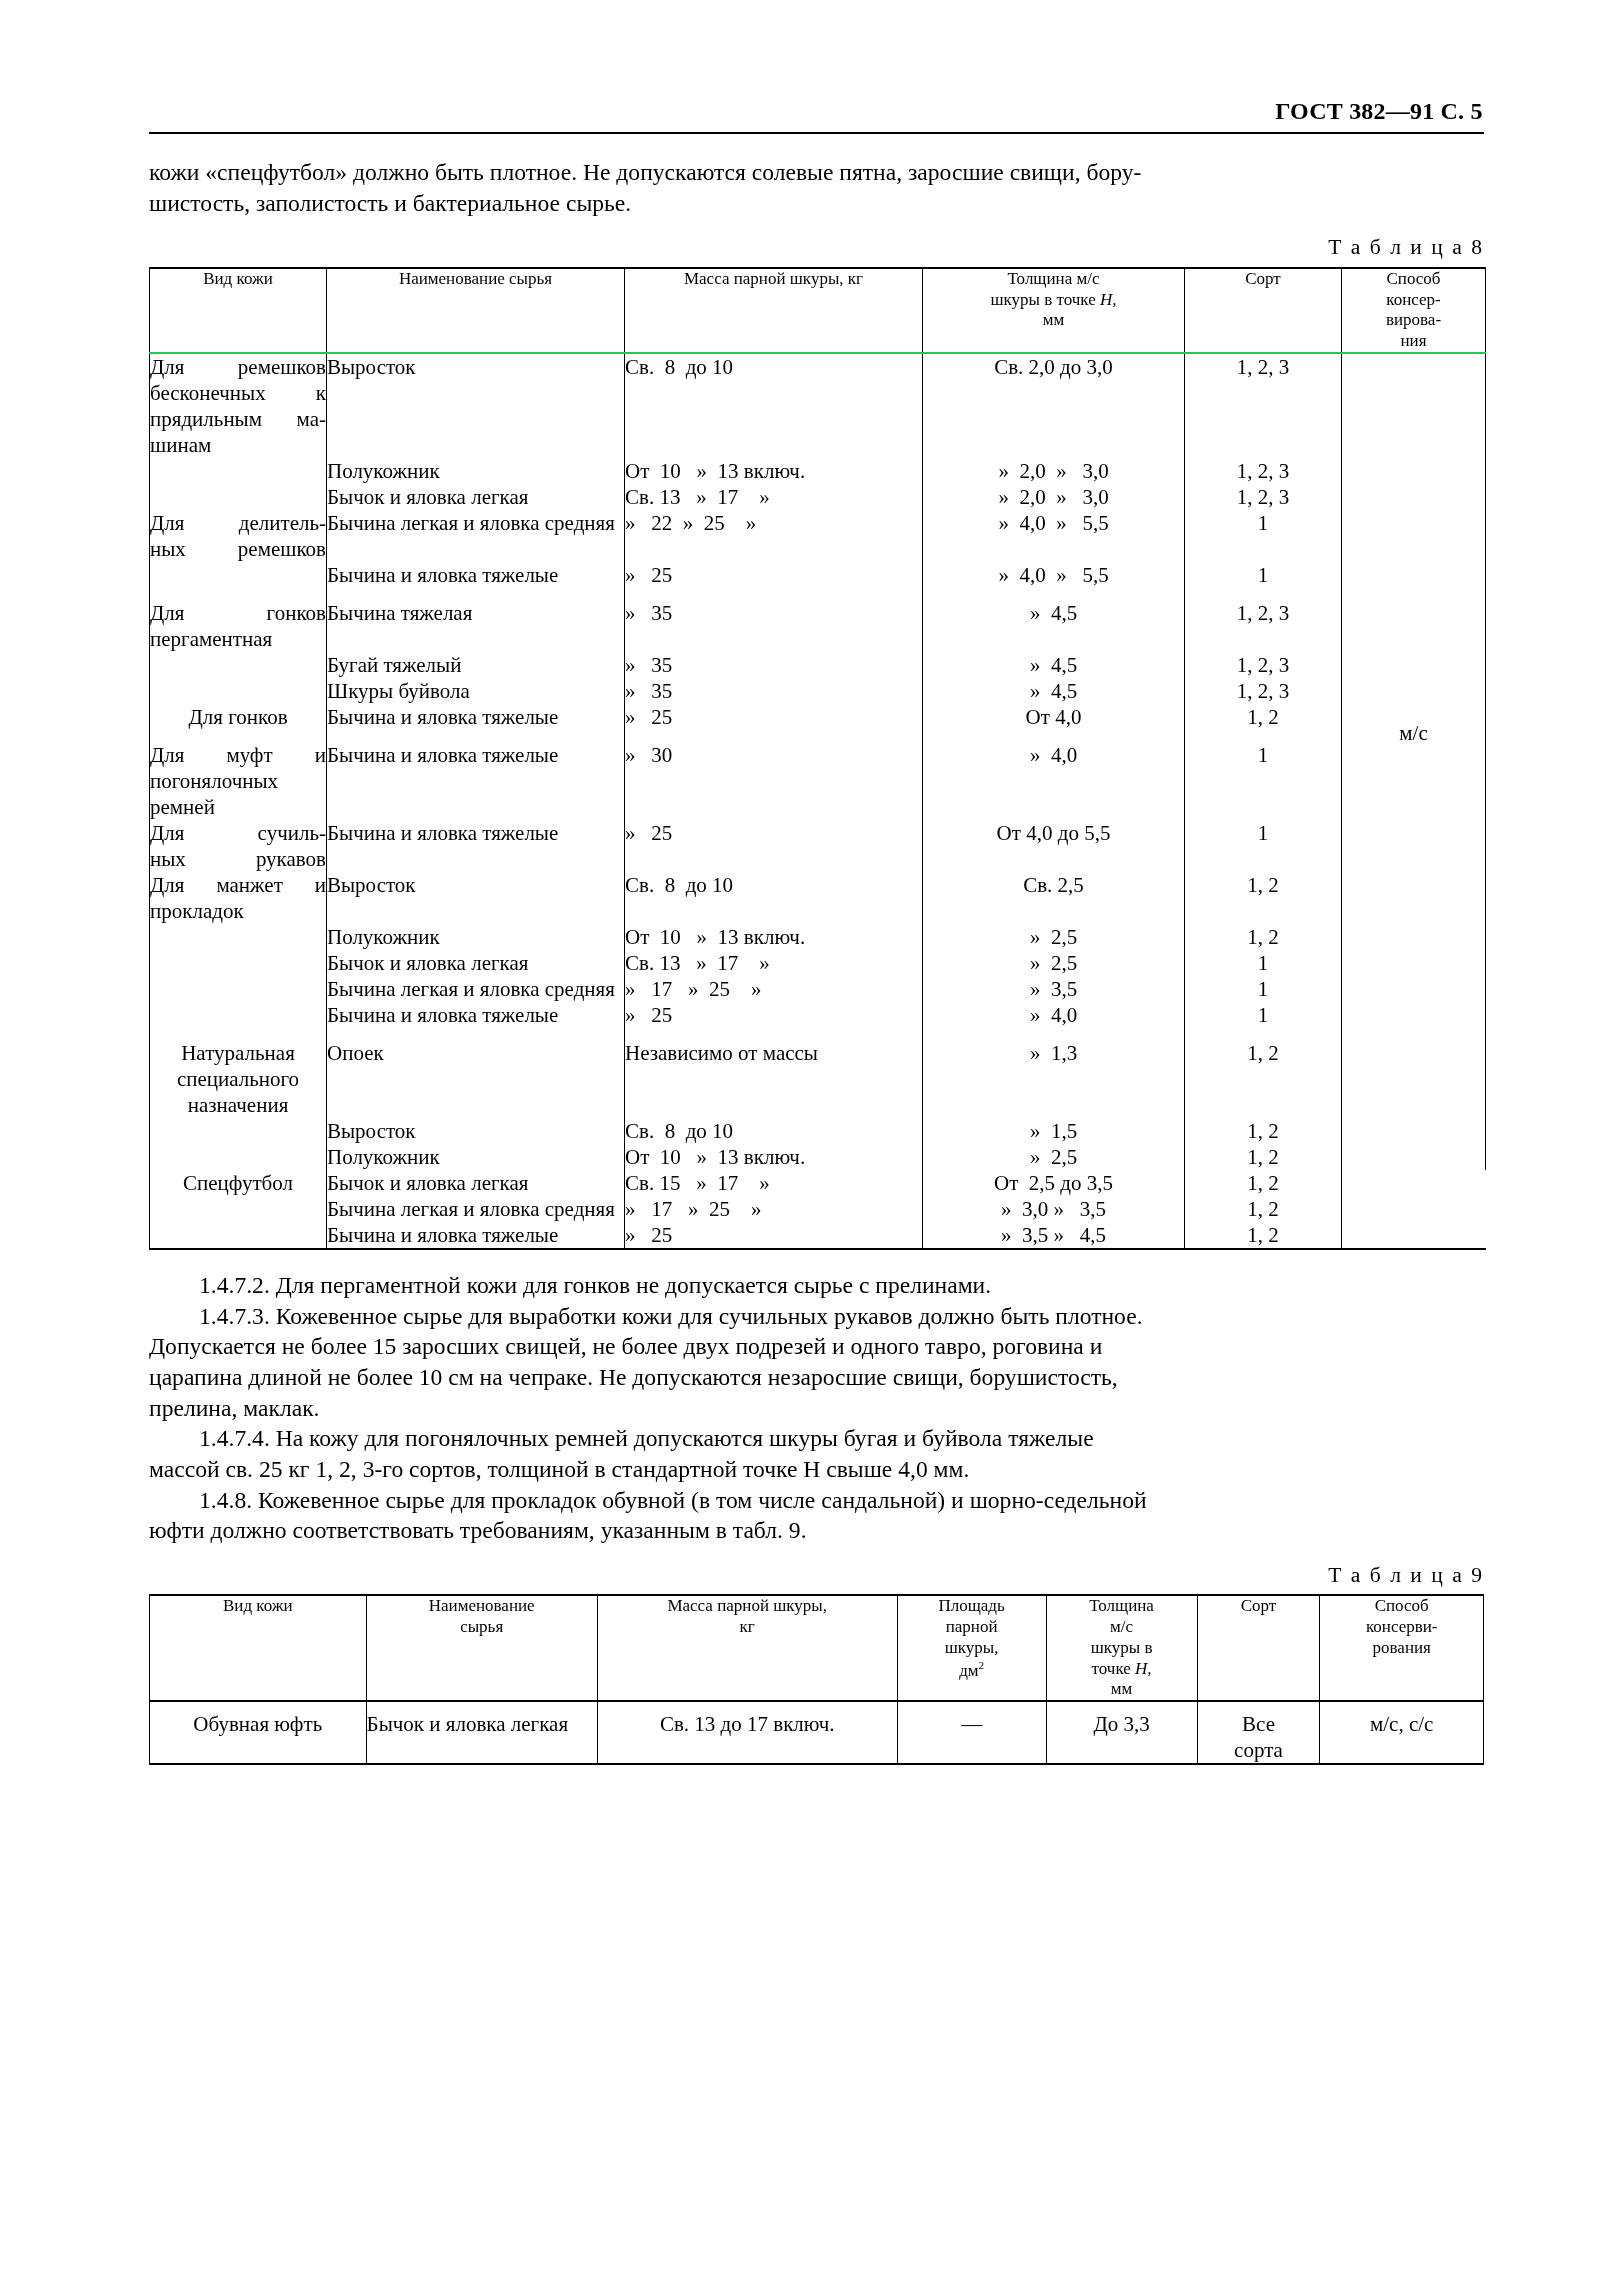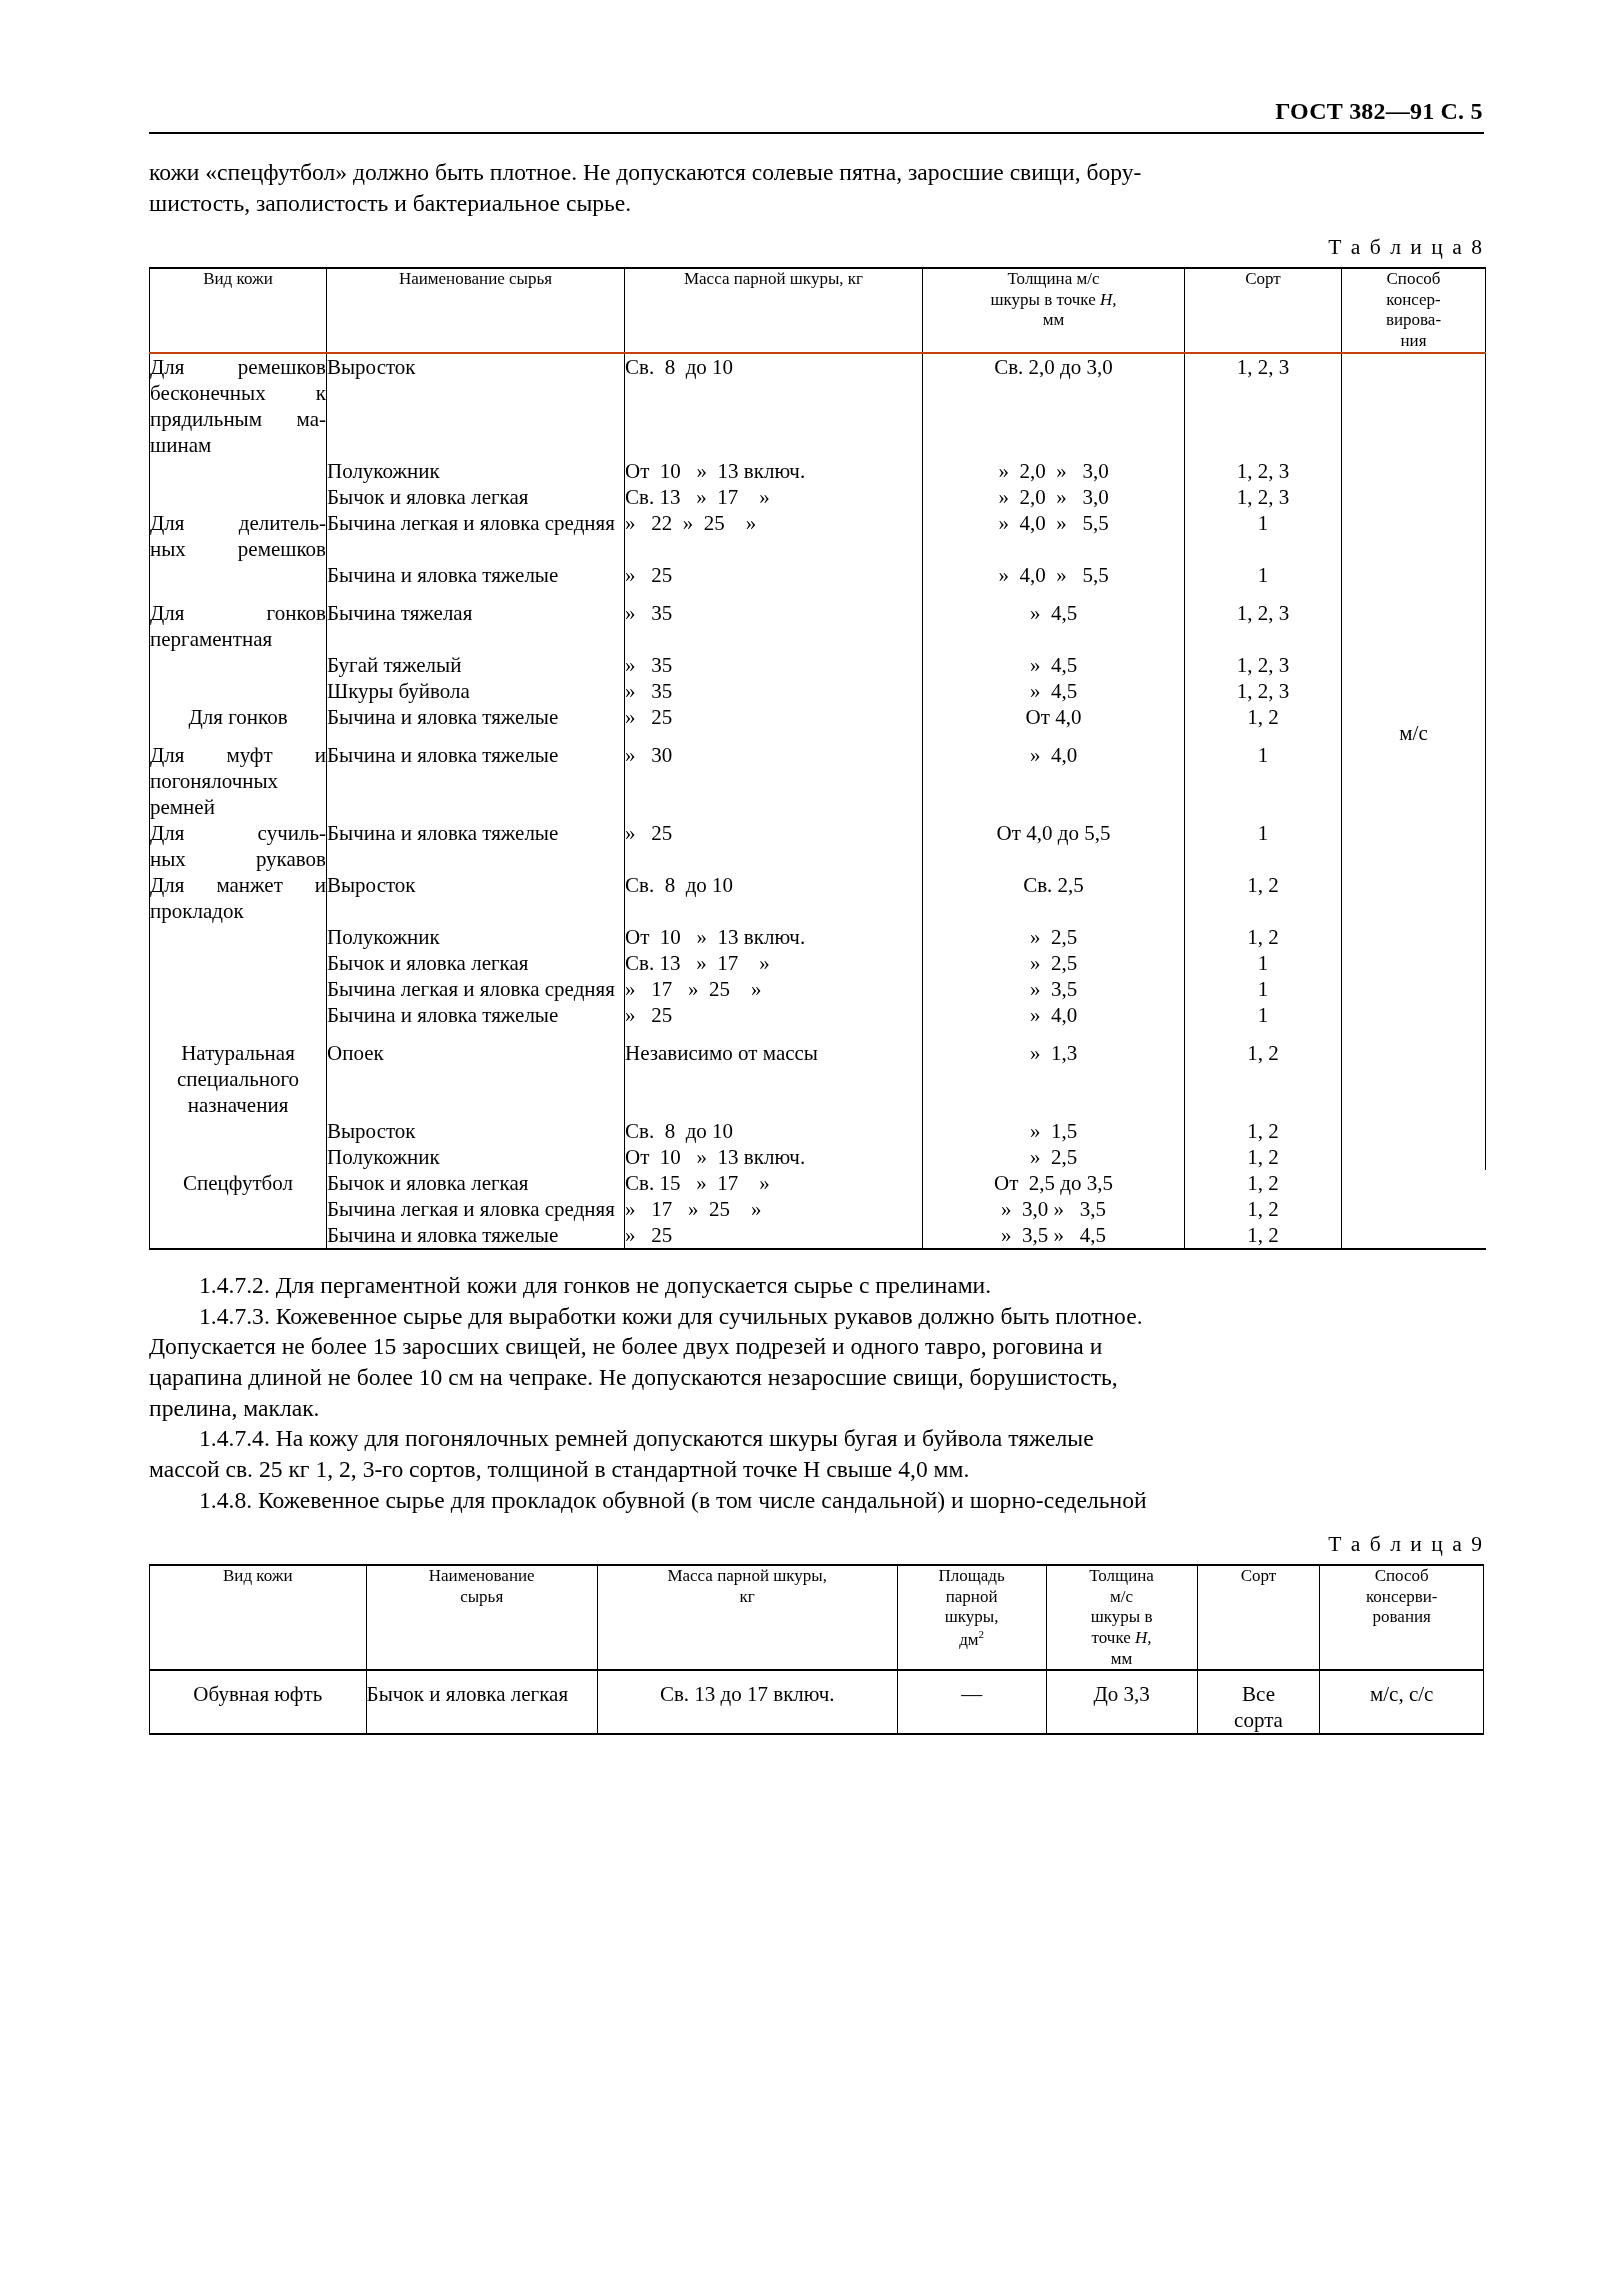--- a/index.html
+++ b/index.html
@@ -89,21 +89,21 @@
     text-align: justify;
     text-align-last: justify;
   }
   .nowrap { white-space: pre; }
   
   table.t8 tbody td {
     border-top: 0;
     border-bottom: 0;
   }
   table.t8 tbody tr.first-body td {
-    border-top: 2px solid #c2410c;
+    border-top: 2px solid #22c55e;
   }
   table.t8 tbody tr:last-child td {
     border-bottom: 2px solid #000;
   }
   table.t9 tbody td {
     border-top: 2px solid #000;
     font-family: Liberation Serif, serif;
   }
   .spacer-row td {
     height: 11.8px;
@@ -414,20 +414,21 @@
         <span>Допускается не более 15 заросших свищей, не более двух подрезей и одного тавро, роговина и</span><br>
         <span>царапина длиной не более 10 см на чепраке. Не допускаются незаросшие свищи, борушистость,</span><br>
         <span>прелина, маклак.</span>
       </p>
       <p class="body-text indent">
         <span>1.4.7.4.  На кожу для погонялочных ремней допускаются шкуры бугая и буйвола тяжелые</span><br>
         <span>массой св.  25 кг 1, 2, 3-го сортов, толщиной в стандартной точке H свыше 4,0 мм.</span>
       </p>
       <p class="body-text indent">
         <span>1.4.8.  Кожевенное сырье для прокладок обувной (в том числе сандальной) и шорно-седельной</span><br>
+        <span>юфти должно соответствовать требованиям, указанным в табл.  9.</span>
       </p>
     </div>
 
     <div class="table-caption">Т а б л и ц а  9</div>
 
     <table class="doc-table t9">
       <colgroup>
         <col class="d1">
           <col class="d2">
           <col class="d3">

